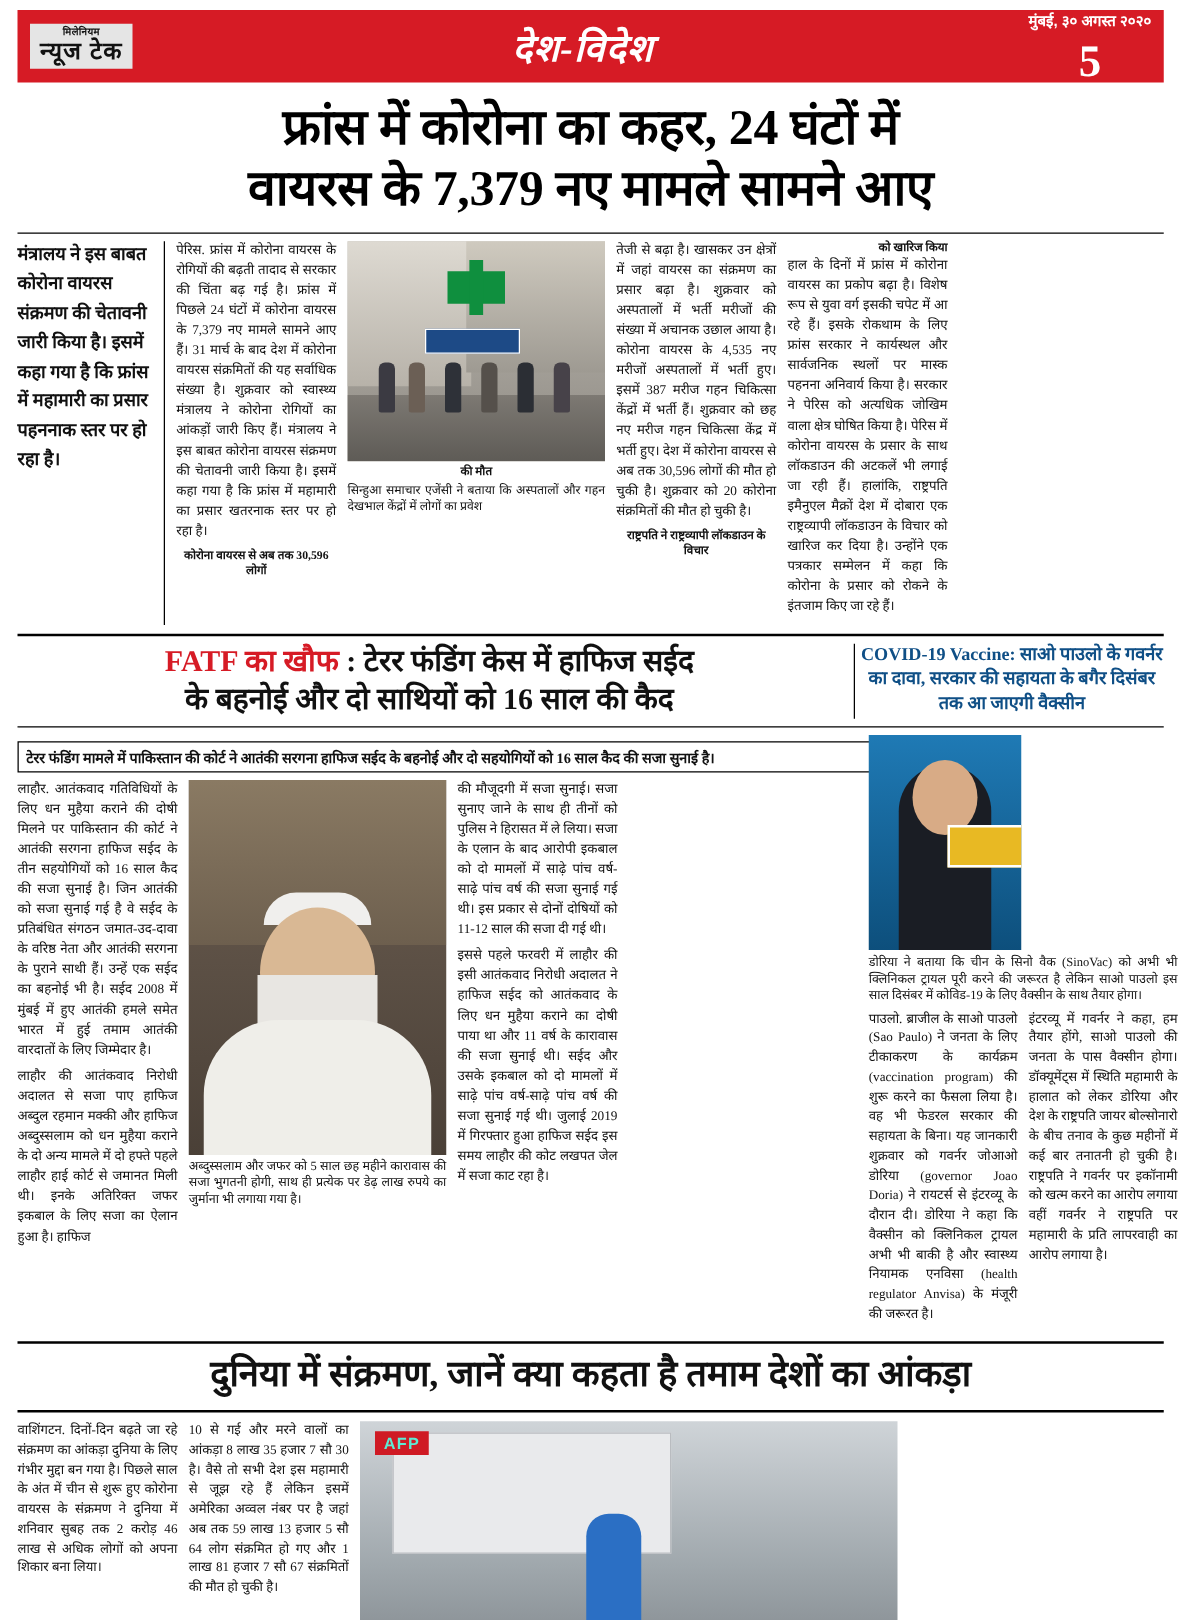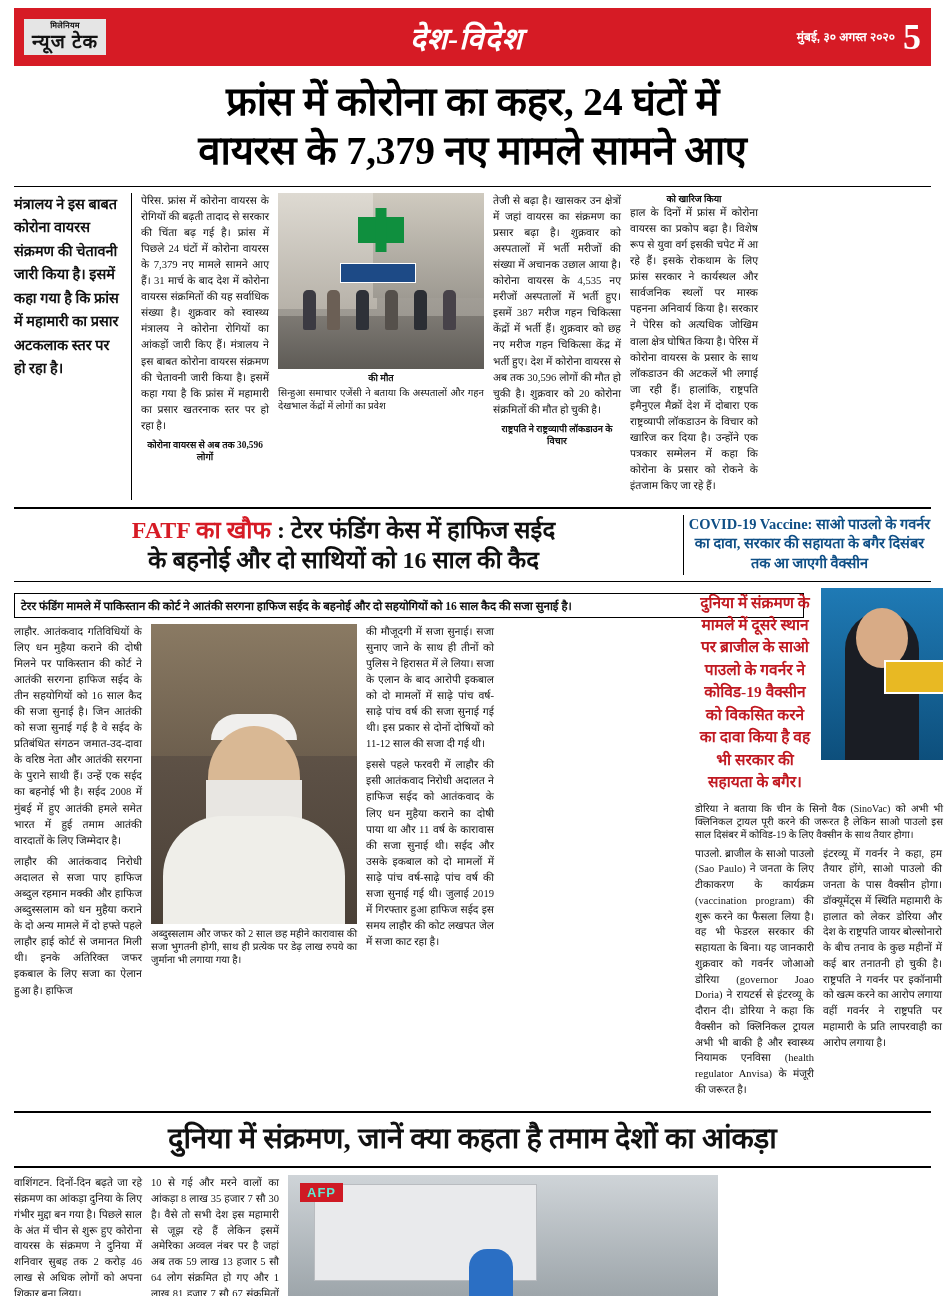--- a/index.html
+++ b/index.html
@@ -60,20 +60,21 @@
     font-weight: bold;
     font-style: italic;
     color: #fff;
     letter-spacing: 1px;
   }
   .mh-right {
     display: flex;
     align-items: center;
     gap: 8px;
     z-index: 2;
+    flex-direction: column;
   }
   .mh-date {
     color: #fff;
     font-size: 12px;
     font-weight: bold;
   }
   .mh-page {
     color: #fff;
     font-size: 36px;
     font-weight: bold;
@@ -345,21 +346,21 @@
       <span class="mh-page">5</span>
     </div>
   </div>
 
   <div class="lead-headline">
     <div>फ्रांस में कोरोना का कहर, 24 घंटों में</div>
     <div>वायरस के 7,379 नए मामले सामने आए</div>
   </div>
 
   <div class="story-top">
-    <div class="col-summary">मंत्रालय ने इस बाबत कोरोना वायरस संक्रमण की चेतावनी जारी किया है। इसमें कहा गया है कि फ्रांस में महामारी का प्रसार अटकलाक स्तर पर हो रहा है।</div>
+    <div class="col-summary">मंत्रालय ने इस बाबत कोरोना वायरस संक्रमण की चेतावनी जारी किया है। इसमें कहा गया है कि फ्रांस में महामारी का प्रसार पहननाक स्तर पर हो रहा है।</div>
 
     <div class="col-text">
       <p>पेरिस. फ्रांस में कोरोना वायरस के रोगियों की बढ़ती तादाद से सरकार की चिंता बढ़ गई है। फ्रांस में पिछले 24 घंटों में कोरोना वायरस के 7,379 नए मामले सामने आए हैं। 31 मार्च के बाद देश में कोरोना वायरस संक्रमितों की यह सर्वाधिक संख्या है। शुक्रवार को स्वास्थ्य मंत्रालय ने कोरोना रोगियों का आंकड़ों जारी किए हैं। मंत्रालय ने इस बाबत कोरोना वायरस संक्रमण की चेतावनी जारी किया है। इसमें कहा गया है कि फ्रांस में महामारी का प्रसार खतरनाक स्तर पर हो रहा है।</p>
       <div class="caption">कोरोना वायरस से अब तक 30,596 लोगों</div>
     </div>
 
     <div class="photo-col">
       <div class="photo">
         <div class="bldg"></div>
         <div class="bldg2"></div>
@@ -376,21 +377,21 @@
       <div class="caption">की मौत</div>
       <div class="caption" style="font-weight:normal;font-size:9.8px;text-align:justify;">सिन्हुआ समाचार एजेंसी ने बताया कि अस्पतालों और गहन देखभाल केंद्रों में लोगों का प्रवेश</div>
     </div>
 
     <div class="col-text">
       <p>तेजी से बढ़ा है। खासकर उन क्षेत्रों में जहां वायरस का संक्रमण का प्रसार बढ़ा है। शुक्रवार को अस्पतालों में भर्ती मरीजों की संख्या में अचानक उछाल आया है। कोरोना वायरस के 4,535 नए मरीजों अस्पतालों में भर्ती हुए। इसमें 387 मरीज गहन चिकित्सा केंद्रों में भर्ती हैं। शुक्रवार को छह नए मरीज गहन चिकित्सा केंद्र में भर्ती हुए। देश में कोरोना वायरस से अब तक 30,596 लोगों की मौत हो चुकी है। शुक्रवार को 20 कोरोना संक्रमितों की मौत हो चुकी है।</p>
       <div class="caption">राष्ट्रपति ने राष्ट्रव्यापी लॉकडाउन के विचार</div>
     </div>
 
     <div class="col-text col-right">
-      <div class="caption" style="text-align:center;margin-top:0;">को खारिज किया</div>
+      <div class="caption" style="text-align:right;margin-top:0;">को खारिज किया</div>
       <p>हाल के दिनों में फ्रांस में कोरोना वायरस का प्रकोप बढ़ा है। विशेष रूप से युवा वर्ग इसकी चपेट में आ रहे हैं। इसके रोकथाम के लिए फ्रांस सरकार ने कार्यस्थल और सार्वजनिक स्थलों पर मास्क पहनना अनिवार्य किया है। सरकार ने पेरिस को अत्यधिक जोखिम वाला क्षेत्र घोषित किया है। पेरिस में कोरोना वायरस के प्रसार के साथ लॉकडाउन की अटकलें भी लगाई जा रही हैं। हालांकि, राष्ट्रपति इमैनुएल मैक्रों देश में दोबारा एक राष्ट्रव्यापी लॉकडाउन के विचार को खारिज कर दिया है। उन्होंने एक पत्रकार सम्मेलन में कहा कि कोरोना के प्रसार को रोकने के इंतजाम किए जा रहे हैं।</p>
     </div>
   </div>
 
   <div class="band">
     <div class="band-left">
       <div class="fatf-head">
         <span class="red">FATF का खौफ</span>
         <span>:</span>
         <span>टेरर फंडिंग केस में हाफिज सईद</span>
@@ -409,34 +410,31 @@
           <p>लाहौर की आतंकवाद निरोधी अदालत से सजा पाए हाफिज अब्दुल रहमान मक्की और हाफिज अब्दुस्सलाम को धन मुहैया कराने के दो अन्य मामले में दो हफ्ते पहले लाहौर हाई कोर्ट से जमानत मिली थी। इनके अतिरिक्त जफर इकबाल के लिए सजा का ऐलान हुआ है। हाफिज</p>
         </div>
         <div class="mid-photo">
           <div class="ph">
             <div class="banner"></div>
             <div class="cap"></div>
             <div class="face"></div>
             <div class="beard"></div>
             <div class="body"></div>
           </div>
-          <div class="caption" style="font-weight:normal;text-align:justify;font-size:10px;">अब्दुस्सलाम और जफर को 2 साल छह महीने कारावास की सजा भुगतनी होगी, साथ ही प्रत्येक पर डेढ़ लाख रुपये का जुर्माना भी लगाया गया है।</div>
+          <div class="caption" style="font-weight:normal;text-align:justify;font-size:10px;">अब्दुस्सलाम और जफर को 5 साल छह महीने कारावास की सजा भुगतनी होगी, साथ ही प्रत्येक पर डेढ़ लाख रुपये का जुर्माना भी लगाया गया है।</div>
         </div>
         <div class="mid-col">
           <p>की मौजूदगी में सजा सुनाई। सजा सुनाए जाने के साथ ही तीनों को पुलिस ने हिरासत में ले लिया। सजा के एलान के बाद आरोपी इकबाल को दो मामलों में साढ़े पांच वर्ष-साढ़े पांच वर्ष की सजा सुनाई गई थी। इस प्रकार से दोनों दोषियों को 11-12 साल की सजा दी गई थी।</p>
           <p>इससे पहले फरवरी में लाहौर की इसी आतंकवाद निरोधी अदालत ने हाफिज सईद को आतंकवाद के लिए धन मुहैया कराने का दोषी पाया था और 11 वर्ष के कारावास की सजा सुनाई थी। सईद और उसके इकबाल को दो मामलों में साढ़े पांच वर्ष-साढ़े पांच वर्ष की सजा सुनाई गई थी। जुलाई 2019 में गिरफ्तार हुआ हाफिज सईद इस समय लाहौर की कोट लखपत जेल में सजा काट रहा है।</p>
         </div>
       </div>
     </div>
 
     <div class="mid-right">
       <div style="display:flex;gap:6px;">
-        <div style="width:120px;">
-          <div class="hl">दुनिया में संक्रमण के मामले में दूसरे स्थान पर ब्राजील के साओ पाउलो के गवर्नर ने कोविड-19 वैक्सीन को विकसित करने का दावा किया है वह भी सरकार की सहायता के बगैर।</div>
-        </div>
         <div style="width:122px;">
           <div class="ph2">
             <div class="man"></div>
             <div class="head"></div>
             <div class="box"></div>
           </div>
         </div>
       </div>
       <div class="caption" style="font-weight:normal;text-align:justify;font-size:10px;margin-top:4px;">डोरिया ने बताया कि चीन के सिनो वैक (SinoVac) को अभी भी क्लिनिकल ट्रायल पूरी करने की जरूरत है लेकिन साओ पाउलो इस साल दिसंबर में कोविड-19 के लिए वैक्सीन के साथ तैयार होगा।</div>
       <div class="mid-two">

